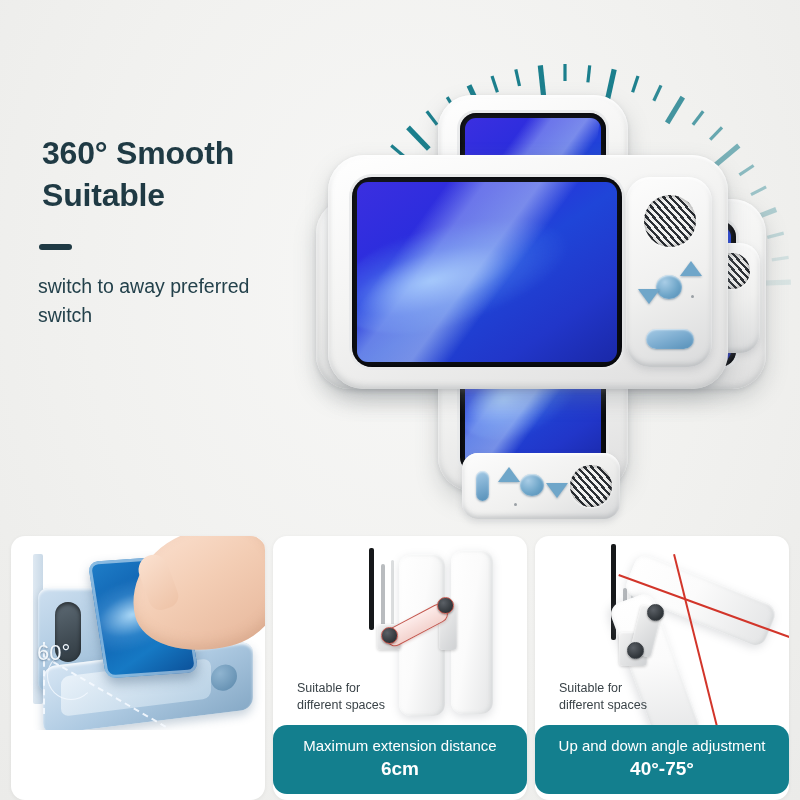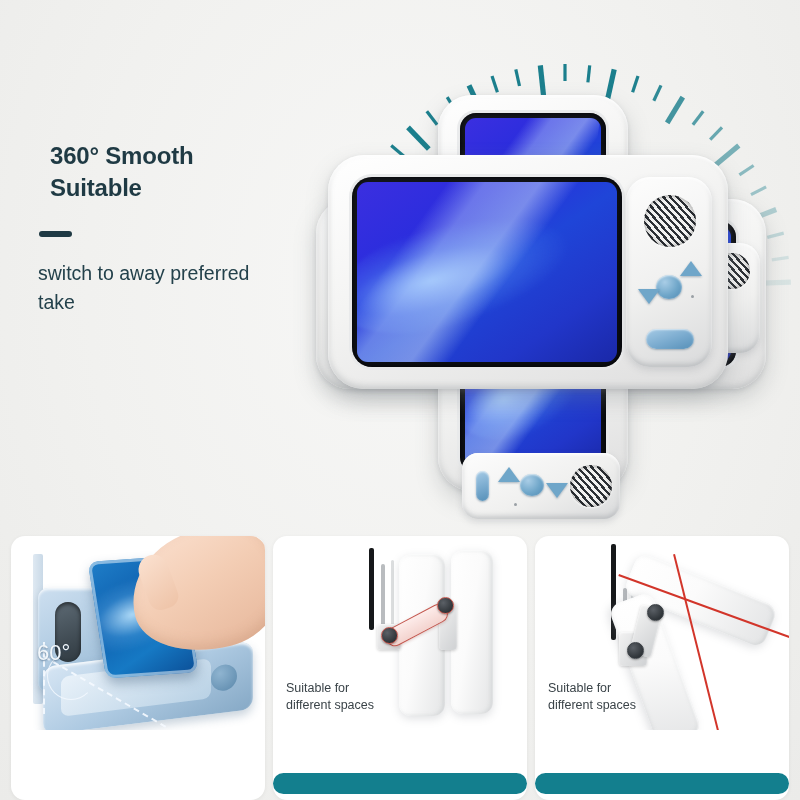--- a/index.html
+++ b/index.html
@@ -24,26 +24,26 @@
   }
 
   
   .hero-text {
     position: absolute;
     left: 38px;
     top: 128px;
     width: 300px;
   }
   .hero-title {
-    font-size: 24px;
+    font-size: 32px;
     font-weight: bold;
     line-height: 1.32;
     color: #1f3a44;
     letter-spacing: -0.2px;
-    margin: 12px;
+    margin: 4px;
   }
   .hero-divider {
     width: 33px;
     height: 6px;
     border-radius: 3px;
     background: #1f3a44;
     margin: 28px 0 22px 1px;
   }
   .hero-sub {
     font-size: 19.5px;
@@ -221,21 +221,21 @@
     color: #ffffff;
     line-height: 1.42;
     font-size: 15.5px;
   }
   .caption .l2 { display: block; }
   .caption b { font-weight: bold; }
   .caption.stacked .l1 { display: block; font-size: 15px; }
   .caption.stacked .l2 { display: block; font-size: 19px; font-weight: bold; }
   .hint {
     position: absolute;
-    left: 13px;
+    left: 24px;
     bottom: 16px;
     font-size: 12.5px;
     line-height: 1.35;
     color: #3a4348;
     z-index: 4;
   }
 
   
   .p1-wall {
     position: absolute; left: 22px; top: 18px;
@@ -384,21 +384,21 @@
 <div id="page">
 
   <div class="hero-text">
     <h1 class="hero-title">
       <span>360° Smooth</span><br>
       <span>Suitable</span>
     </h1>
     <div class="hero-divider"></div>
     <p class="hero-sub">
       <span>switch to away preferred</span><br>
-      <span>take</span>
+      <span>switch</span>
     </p>
   </div>
 
   <svg id="dial" viewBox="0 0 470 300">
       <line x1="9.1" y1="264.1" x2="26.1" y2="264.7" stroke="#1b7f8d" stroke-width="3.2" stroke-linecap="butt" opacity="1.00"></line>
       <line x1="11.4" y1="239.4" x2="41.0" y2="243.8" stroke="#1b7f8d" stroke-width="5.2" stroke-linecap="butt" opacity="1.00"></line>
       <line x1="16.3" y1="215.1" x2="32.7" y2="219.4" stroke="#1b7f8d" stroke-width="3.2" stroke-linecap="butt" opacity="1.00"></line>
       <line x1="23.8" y1="191.5" x2="39.7" y2="197.6" stroke="#1b7f8d" stroke-width="3.2" stroke-linecap="butt" opacity="1.00"></line>
       <line x1="33.9" y1="168.9" x2="60.6" y2="182.6" stroke="#1b7f8d" stroke-width="5.2" stroke-linecap="butt" opacity="1.00"></line>
       <line x1="46.4" y1="147.5" x2="60.6" y2="156.9" stroke="#1b7f8d" stroke-width="3.2" stroke-linecap="butt" opacity="1.00"></line>
@@ -513,20 +513,22 @@
         <div class="bracket" style="left:166px; top:66px; width:18px; height:48px;"></div>
         <div class="link" style="left:112px; top:92px; width:66px; transform:rotate(-28deg); transform-origin:8px 8px;"></div>
         <div class="pivot" style="left:108px; top:91px;"></div>
         <div class="pivot" style="left:164px; top:61px;"></div>
         <div class="hint">
           <span>Suitable for</span><br>
           <span>different spaces</span>
         </div>
       </div>
       <div class="caption stacked">
+        <span class="l1">Maximum extension distance</span>
+        <span class="l2">6cm</span>
       </div>
     </div>
 
     <div class="panel">
       <div class="panel-art">
         <div class="rod" style="left:76px; top:8px; width:5px; height:96px; background:#16181a;"></div>
         <div class="rod" style="left:88px; top:52px; width:4px; height:56px; background:#b9bcbf;"></div>
         <div class="rod" style="left:96px; top:56px; width:3px; height:52px; background:#dcdedf;"></div>
         <div class="slab" style="left:96px; top:14px; width:150px; height:44px; transform:rotate(22deg); transform-origin:0 50%;"></div>
         <div class="slab" style="left:100px; top:58px; width:150px; height:46px; transform:rotate(70deg); transform-origin:10px 10px;"></div>
@@ -535,17 +537,19 @@
         <div class="pivot" style="left:112px; top:68px; border-color:#3a3f44;"></div>
         <div class="pivot" style="left:92px; top:106px; border-color:#3a3f44;"></div>
         <div class="redline" style="left:84px; top:38px; width:200px; transform:rotate(20deg);"></div>
         <div class="redline" style="left:140px; top:18px; width:190px; transform:rotate(76deg);"></div>
         <div class="hint">
           <span>Suitable for</span><br>
           <span>different spaces</span>
         </div>
       </div>
       <div class="caption stacked">
+        <span class="l1">Up and down angle adjustment</span>
+        <span class="l2">40°-75°</span>
       </div>
     </div>
 
   </div>
 </div>
 
 </body></html>

